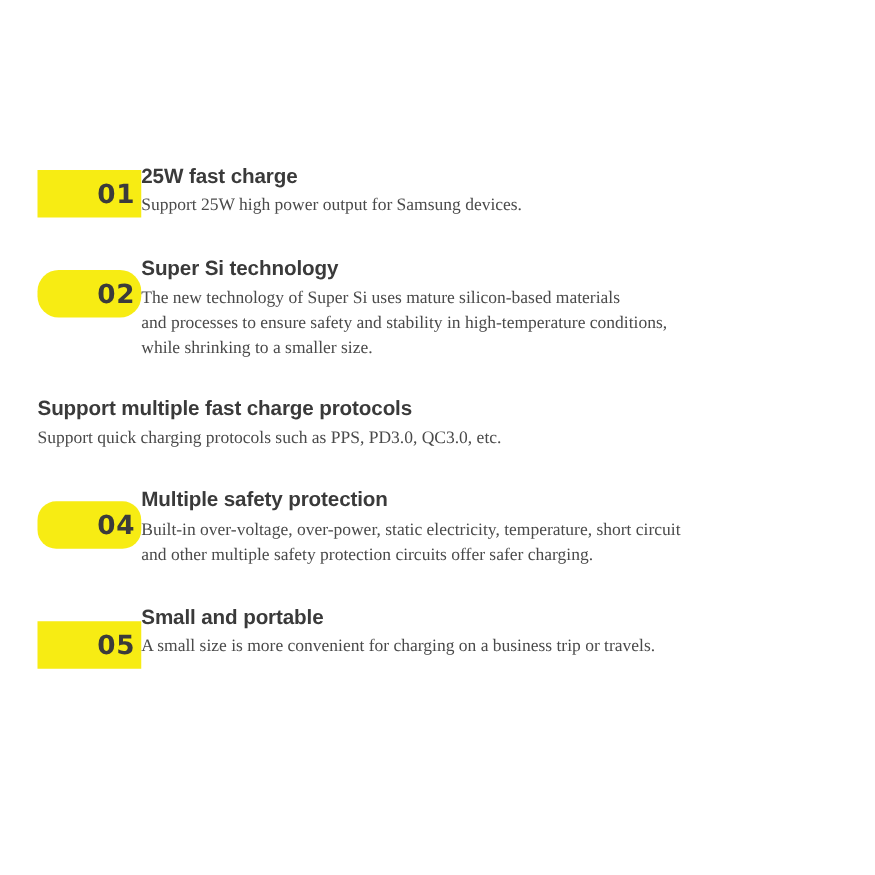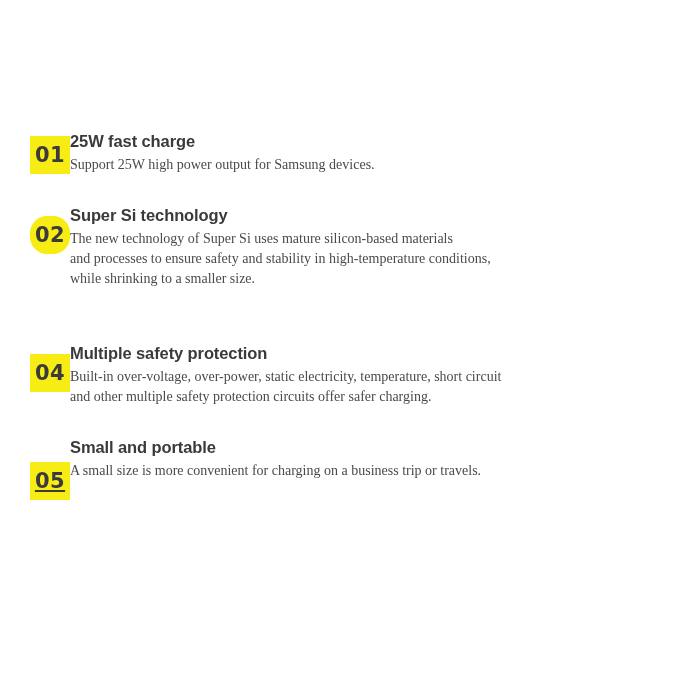--- a/index.html
+++ b/index.html
@@ -36,20 +36,21 @@
     background: #f7ec13;
     color: #3b3b3b;
     font-size: 21px;
     font-weight: bold;
     letter-spacing: 0.5px;
     display: flex;
     align-items: center;
     justify-content: center;
     margin-top: 8px;
     font-family: "DejaVu Sans", sans-serif;
+    padding-left: 43px;
   }
   .feature-text {
     padding-top: 2px;
   }
   .feature-title {
     font-size: 16.5px;
     font-weight: bold;
     color: #3a3a3a;
     line-height: 1.35;
     margin: 0 0 3px 0;
@@ -66,22 +67,22 @@
   }
 
   
   .feature.f1 { margin-bottom: 26px; }
   .feature.f2 { margin-bottom: 24px; }
   .feature.f3 { margin-bottom: 26px; }
   .feature.f4 { margin-bottom: 26px; }
   .feature.f5 { margin-bottom: 0; }
 
   .feature.f2 .badge { margin-top: 14px; border-radius: 17px; }
-  .feature.f4 .badge { margin-top: 14px; }
-  .feature.f5 .badge { margin-top: 28px; text-decoration: underline; }
+  .feature.f4 .badge { margin-top: 14px; border-radius: 15px; }
+  .feature.f5 .badge { margin-top: 16px; }
 </style>
 </head>
 <body>
 
 <div class="page">
   <div class="feature-list">
 
     <div class="feature f1">
       <div class="badge">01</div>
       <div class="feature-text">
@@ -94,20 +95,24 @@
       <div class="badge">02</div>
       <div class="feature-text">
         <p class="feature-title">Super Si technology</p>
         <p class="feature-desc">The new technology of Super Si uses mature silicon-based materials
 and processes to ensure safety and stability in high-temperature conditions,
 while shrinking to a smaller size.</p>
       </div>
     </div>
 
     <div class="feature f3">
+      <div class="feature-text">
+        <p class="feature-title">Support multiple fast charge protocols</p>
+        <p class="feature-desc">Support quick charging protocols such as PPS, PD3.0, QC3.0, etc.</p>
+      </div>
     </div>
 
     <div class="feature f4">
       <div class="badge">04</div>
       <div class="feature-text">
         <p class="feature-title">Multiple safety protection</p>
         <p class="feature-desc">Built-in over-voltage, over-power, static electricity, temperature, short circuit
 and other multiple safety protection circuits offer safer charging.</p>
       </div>
     </div>

